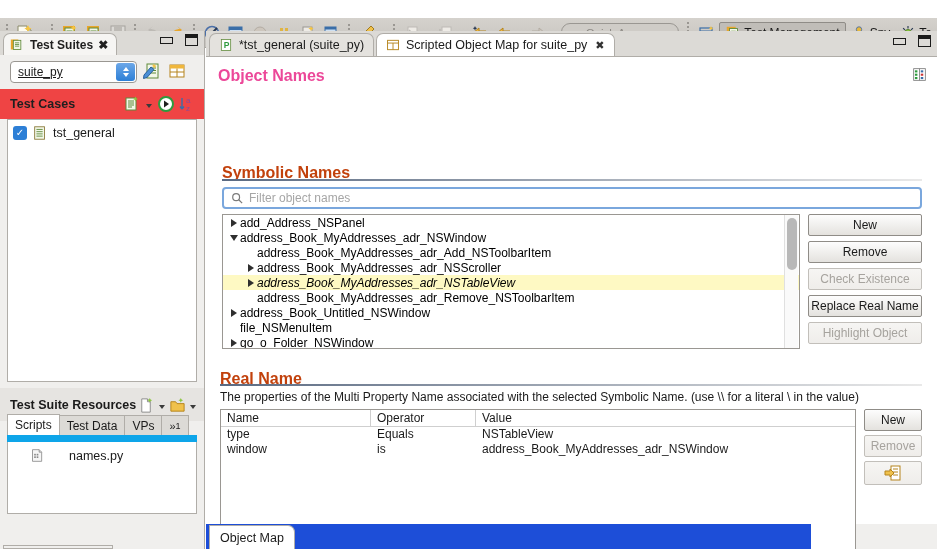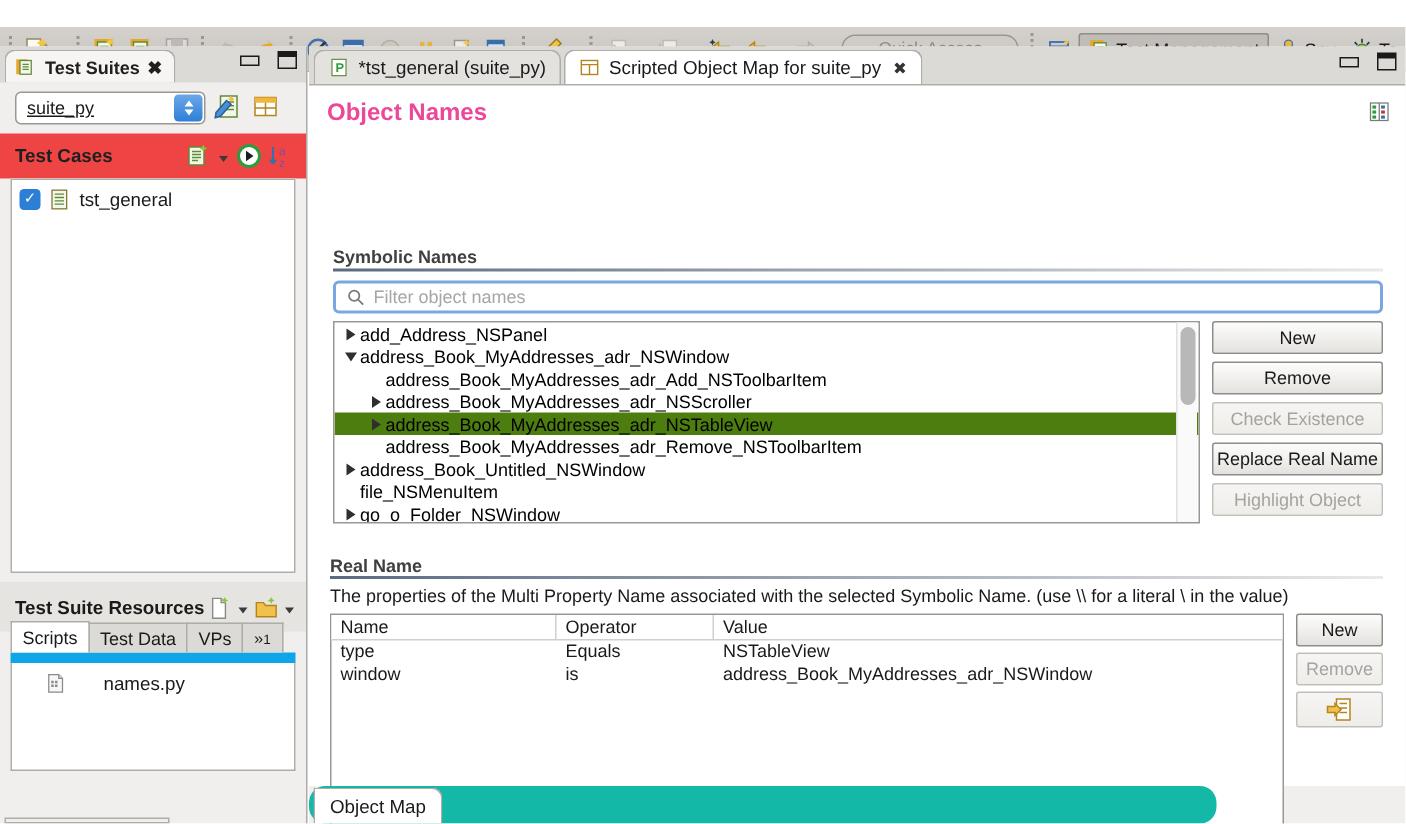--- a/index.html
+++ b/index.html
@@ -126,37 +126,37 @@
   .etab .close { font-size: 11px; color: #333; margin-left: 2px; }
   .ewin-ctrls { position: absolute; right: 6px; top: 4px;
     display: flex; gap: 12px; align-items: center; }
 
   .editor-body { position: absolute; left: 0; top: 25px; width: 731px;
     height: 468px; background: #ffffff; border-top: 1px solid #b0ada8; }
   .page-title { position: absolute; left: 12px; top: 10px;
     font-size: 16px; font-weight: bold; color: #ec4899; }
   .hdr-icon { position: absolute; right: 10px; top: 10px; }
 
-  .sec-label { position: absolute; font-size: 12px; font-weight: bold;
-    color: #404040; }
+  .sec-label { position: absolute; font-size: 16px; font-weight: bold;
+    color: #c2410c; }
   .sec-rule { position: absolute; height: 2px;
     background: linear-gradient(to right, #5a6a82, #e9e9e9); }
 
   .filter-input {
     position: absolute; left: 16px; top: 130px; width: 700px; height: 22px;
     border: 2px solid #7aa7dd; border-radius: 4px; background: #fff;
     display: flex; align-items: center; gap: 6px; padding-left: 7px;
     font-size: 12px; color: #a6a6a6;
   }
   .tree-box { position: absolute; left: 16px; top: 157px; width: 578px;
     height: 135px; background: #fff; border: 1px solid #9a9792;
     overflow: hidden; }
   .trow { height: 15px; display: flex; align-items: center;
     font-size: 12px; color: #000; white-space: nowrap; }
-  .trow.sel { background: #4d7c0f; }
+  .trow.sel { background: #fef9c3; font-style: italic; }
   .tw { width: 13px; flex: none; display: flex; align-items: center;
     justify-content: center; }
   .tw.closed::after { content: ""; border-top: 4.5px solid transparent;
     border-bottom: 4.5px solid transparent; border-left: 6px solid #2f2f2f; }
   .tw.open::after { content: ""; border-left: 4.5px solid transparent;
     border-right: 4.5px solid transparent; border-top: 6px solid #2f2f2f; }
 
   .tree-sb { position: absolute; left: 578px; top: 158px; width: 14px;
     height: 133px; background: #fafafa; border-left: 1px solid #e0e0e0; }
   .tree-sb .thumb { position: absolute; left: 2px; top: 3px; width: 10px;
@@ -187,21 +187,21 @@
   .tbtn { width: 58px; height: 22px; margin-bottom: 4px;
     background: linear-gradient(#fdfdfd, #e4e2de);
     border: 1px solid #8f8c87; border-radius: 2px;
     display: flex; align-items: center; justify-content: center;
     font-size: 12px; color: #1a1a1a; }
   .tbtn.disabled { color: #a6a39e; border-color: #c2bfba;
     background: linear-gradient(#f6f5f3, #efedea); }
   .tbtn.icon { height: 24px; }
 
   .bottom-tabs { position: absolute; left: 0; top: 493px; width: 605px;
-    height: 25px; background: #14b8a6; border-radius: 11px; }
+    height: 25px; background: #1d4ed8; }
   .btab { position: absolute; left: 3px; top: 1px; height: 24px;
     padding: 0 10px; display: flex; align-items: center;
     background: #ffffff; border: 1px solid #b0ada8; border-bottom: none;
     border-radius: 0 7px 0 0; font-size: 12.5px; }
   .bstrip { position: absolute; left: 3px; top: 545px; width: 110px;
     height: 4px; background: #f0efed; border: 1px solid #b0ada8; }
 
   svg { display: block; }
 </style>
 </head>

